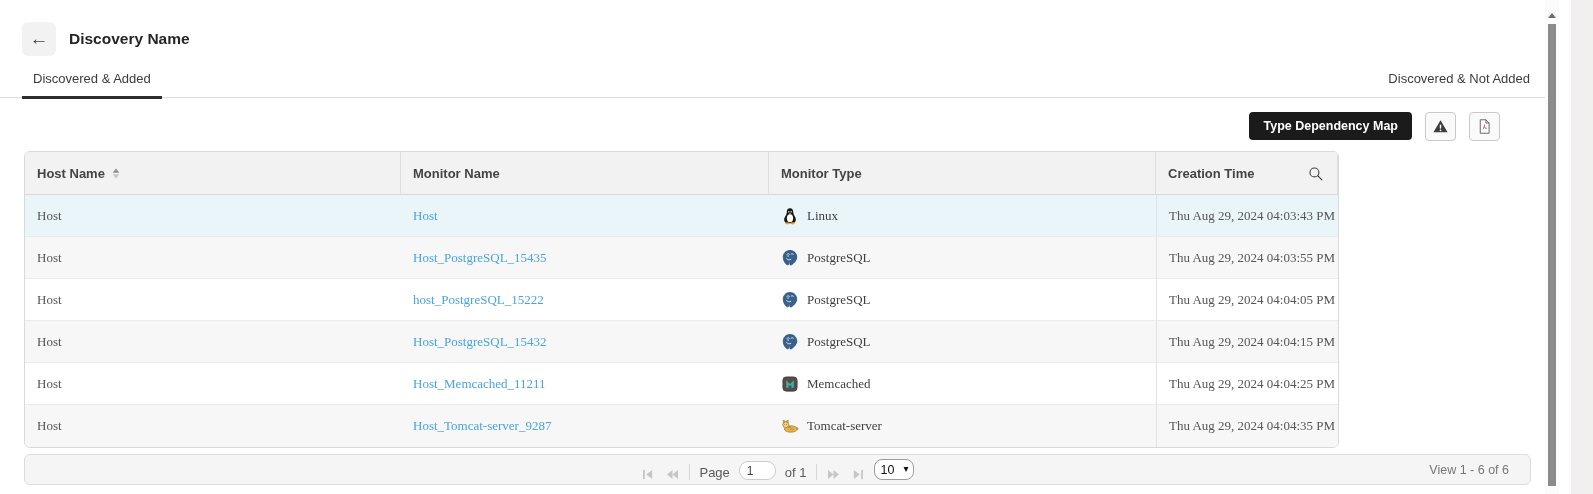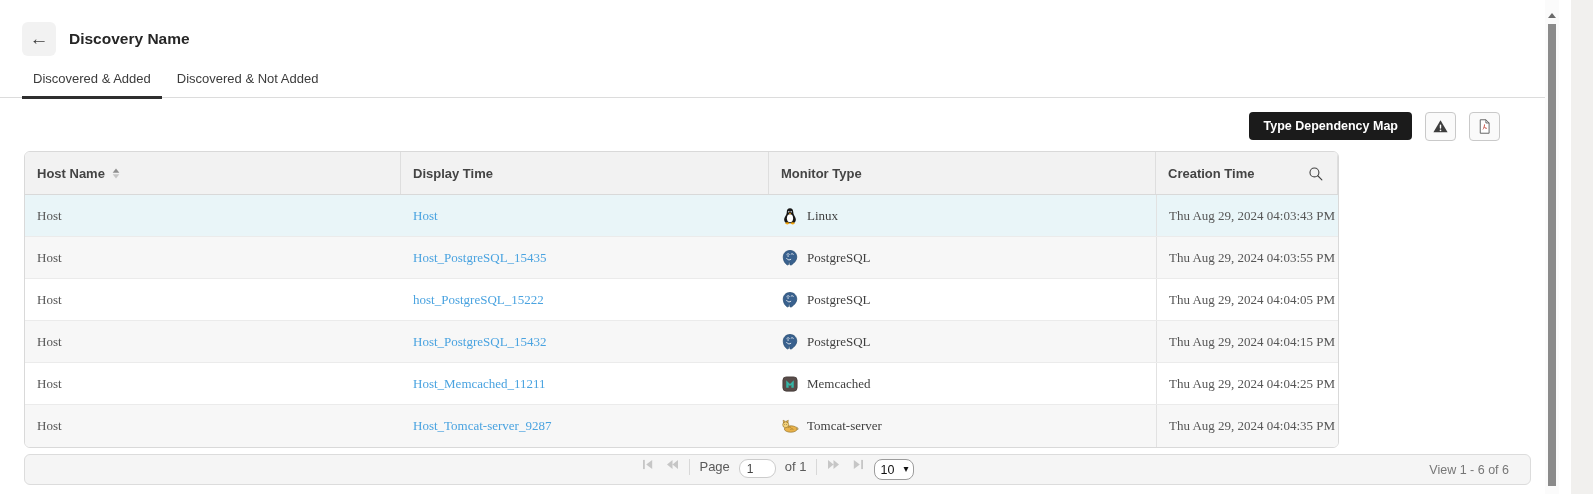--- a/index.html
+++ b/index.html
@@ -14,21 +14,21 @@
     border-left:4px solid transparent; border-right:4px solid transparent; border-bottom:5px solid #6b6b6b; }
   .vscroll .thumb { position:absolute; top:24px; left:3px; width:8px; height:462px; background:#8b8b8b; }
 
   
   .page-head { display:flex; align-items:center; padding:22px 0 0 22px; }
   .back-btn { width:34px; height:34px; background:#f2f2f2; border:none; border-radius:6px;
     font-size:19px; color:#3c3c3c; cursor:pointer; line-height:34px; text-align:center; }
   .page-title { margin-left:13px; font-size:15.5px; font-weight:bold; color:#262626; }
 
   
-  .tabs { display:flex; margin-top:15px; padding-left:22px; border-bottom:1px solid #dcdcdc; width:1545px; }
+  .tabs { display:flex; margin-top:15px; padding-left:22px; border-bottom:1px solid #dcdcdc; width:1545px;justify-content:space-between; }
   .tab { padding:0 11px 10px 11px; margin-right:4px; font-size:13px; color:#3c3c3c; cursor:pointer;
     border-bottom:3px solid transparent; margin-bottom:-2px; }
   .tab.active { border-bottom-color:#2e2e2e; }
 
   
   .toolbar { display:flex; justify-content:flex-end; align-items:center; gap:13px;
     margin:13px 45px 0 0; height:30px; }
   .dep-map-btn { background:#1b1b1b; color:#fff; border:none; border-radius:4px; height:28px;
     padding:0 14px; font-size:12.5px; font-weight:bold; cursor:pointer;
     font-family:"Liberation Sans", sans-serif; }
@@ -52,21 +52,21 @@
   .row-white { background:#fff; } .row-gray { background:#f7f7f7; } .row-hi { background:#e9f5f8; }
   .cell { font-size:13px; color:#555; padding-left:12px; height:100%; display:flex; align-items:center;font-family:Liberation Serif, serif; }
   .cell.c4 { border-left:1px solid #e2e2e2; }
   .cell a { color:#4aa3e0; text-decoration:none; font-size:13px; }
   .mt-ic { width:18px; height:18px; margin-right:8px; flex:0 0 auto; }
   .mt-label { color:#3f3f3f; }
 
   
   .pager { position:relative; margin:6px 0 0 24px; width:1507px; height:31px; background:#f5f5f5;
     border:1px solid #dcdcdc; border-radius:6px; display:flex; align-items:center; justify-content:center; }
-  .pager-core { display:flex; align-items:flex-start; gap:9px; }
+  .pager-core { display:flex; align-items:flex-end; gap:9px; }
   .pg-ic { width:15px; height:11px; cursor:pointer; }
   .pg-sep { width:1px; height:16px; background:#d8d8d8; }
   .pg-text { font-size:13px; color:#5a5a5a; }
   .pg-input { width:37px; height:19px; border:1px solid #ccc; border-radius:9px; background:#fff;
     font-size:12px; color:#444; padding-left:7px; font-family:"Liberation Sans", sans-serif; }
   .pg-select-wrap { position:relative; }
   .pg-select { appearance:none; -webkit-appearance:none; width:40px; height:21px; border:1px solid #9c9c9c;
     border-radius:8px; background:#fff; font-size:12.5px; color:#111; padding-left:6px; cursor:pointer;
     font-family:"Liberation Sans", sans-serif; }
   .pg-caret { position:absolute; right:5px; top:4px; font-size:10px; color:#111; pointer-events:none; }
@@ -173,21 +173,21 @@
 
   <div class="grid">
     <div class="grid-header">
       <div class="hcell c1">
         <span>Host Name</span>
         <svg class="sort-ic">
             <use href="#ic-sort"></use>
           </svg>
       </div>
       <div class="hcell c2">
-        <span>Display Time</span>
+        <span>Monitor Name</span>
       </div>
       <div class="hcell c3">
         <span>Monitor Type</span>
       </div>
       <div class="hcell c4">
         <span>Creation Time</span>
       </div>
       <svg class="hdr-search">
           <use href="#ic-search"></use>
         </svg>

